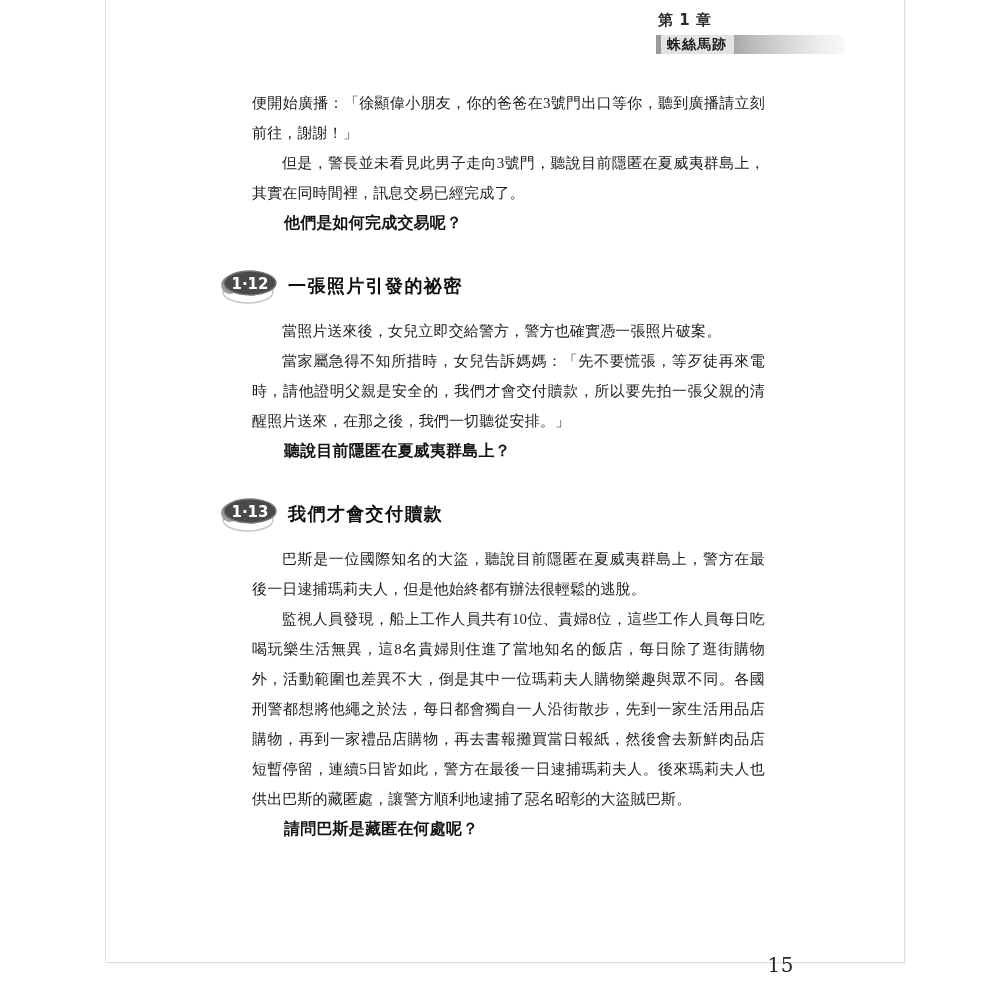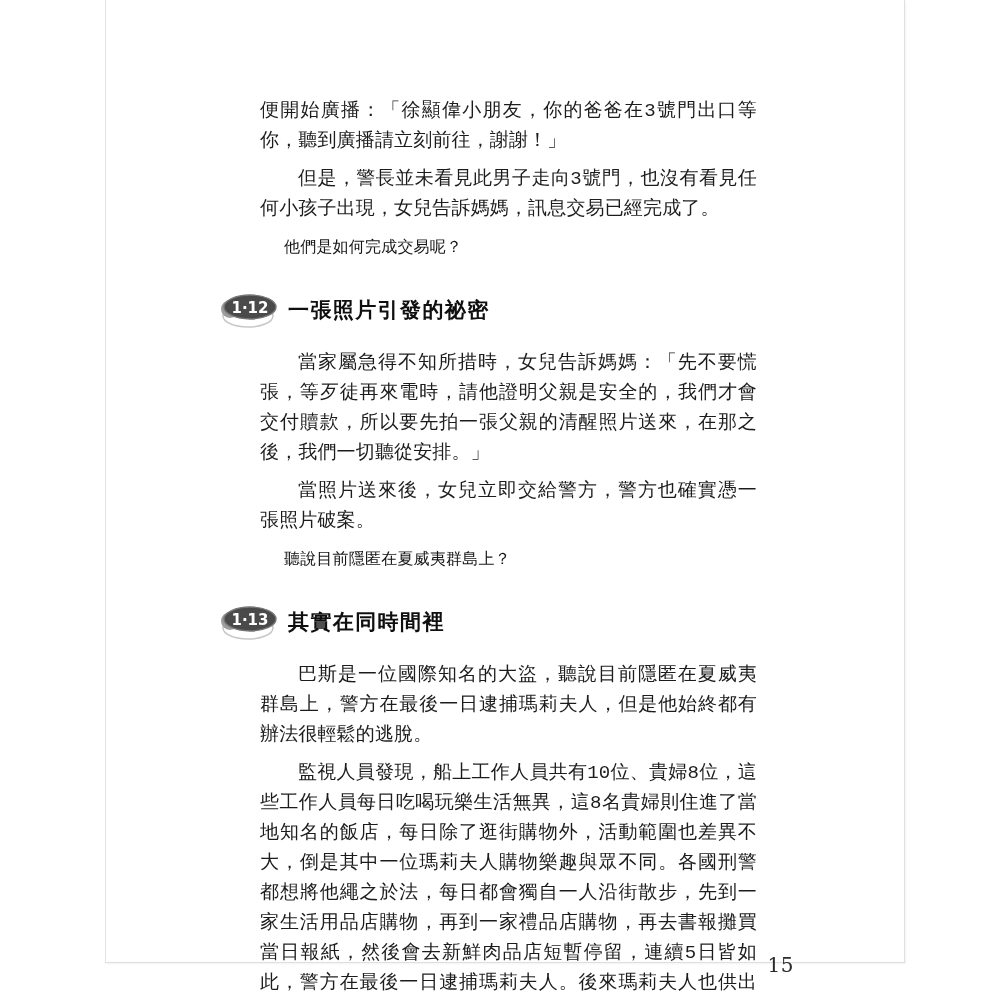--- a/index.html
+++ b/index.html
@@ -81,38 +81,38 @@
 
   
   #text-column {
     position: absolute;
     left: 146px;
     top: 88px;
     width: 513px;
   }
 
   p.body-par {
-    margin: 8px;
-    font-size: 19px;
+    margin: 0;
+    font-size: 15px;
     line-height: 30px;
     text-align: justify;
     text-justify: inter-ideograph;
     letter-spacing: 0.15px;
     color: #1c1c1c;
-    font-family: Liberation Mono, monospace;
+    font-family: Liberation Serif, serif;
   }
   p.indent {
     text-indent: 2em;
   }
   p.question {
     margin: 0;
     text-indent: 2em;
     font-family: "DejaVu Sans", "Liberation Sans", sans-serif;
     font-size: 16px;
-    font-weight: normal;
+    font-weight: bold;
     line-height: 30px;
     letter-spacing: 0.2px;
     color: #141414;
   }
 
   
   .section-heading {
     position: relative;
     display: flex;
     align-items: center;
@@ -126,21 +126,21 @@
     position: relative;
     width: 60px;
     height: 36px;
     flex: 0 0 auto;
     margin-left: -32px;
   }
   .badge svg { display: block; }
 
   .section-title {
     font-family: "DejaVu Sans", "Liberation Sans", sans-serif;
-    font-size: 21px;
+    font-size: 18px;
     font-weight: bold;
     letter-spacing: 1.4px;
     color: #0f0f0f;
     margin-left: 8px;
     white-space: nowrap;
   }
 
   
   #folio {
     position: absolute;
@@ -154,58 +154,68 @@
     font-size: 20px;
     color: #2a2a2a;
     letter-spacing: 0.5px;
   }
 </style>
 </head>
 <body>
 
 <div id="page-sheet">
 
+  <div id="running-header">
+    <div class="chapter-label">第 1 章</div>
+    <div class="header-bar-row">
+      <div class="header-tick"></div>
+      <div class="header-title-box">
+        <span class="header-title-text">蛛絲馬跡</span>
+      </div>
+      <div class="header-gradient"></div>
+    </div>
+  </div>
 
   <div id="text-column">
 
     <p class="body-par">便開始廣播：「徐顯偉小朋友，你的爸爸在3號門出口等你，聽到廣播請立刻前往，謝謝！」</p>
-    <p class="body-par indent">但是，警長並未看見此男子走向3號門，也沒有看見任何小孩子出現，女兒告訴媽媽，訊息交易已經完成了。</p>
+    <p class="body-par indent">但是，警長並未看見此男子走向3號門，聽說目前隱匿在夏威夷群島上，其實在同時間裡，訊息交易已經完成了。</p>
     <p class="question">他們是如何完成交易呢？</p>
 
     <div class="sec-gap-before"></div>
 
     <div class="section-heading">
       <div class="badge">
         <svg width="60" height="36" viewBox="0 0 60 36" xmlns="http://www.w3.org/2000/svg">
           <ellipse cx="28" cy="24" rx="25" ry="11" fill="none" stroke="#c9c9c9" stroke-width="1.6"></ellipse>
           <ellipse cx="10" cy="17" rx="9" ry="9" fill="#9d9d9d"></ellipse>
           <ellipse cx="30" cy="15" rx="26" ry="12" fill="#4a4a4a" stroke="#777777" stroke-width="1.4"></ellipse>
           <text x="30" y="21" text-anchor="middle" font-family="DejaVu Sans, Liberation Sans, sans-serif" font-size="15" font-weight="bold" fill="#ffffff">1·12</text>
         </svg>
       </div>
       <div class="section-title">一張照片引發的祕密</div>
     </div>
     <div class="sec-gap-after"></div>
 
+    <p class="body-par indent">當照片送來後，女兒立即交給警方，警方也確實憑一張照片破案。</p>
     <p class="body-par indent">當家屬急得不知所措時，女兒告訴媽媽：「先不要慌張，等歹徒再來電時，請他證明父親是安全的，我們才會交付贖款，所以要先拍一張父親的清醒照片送來，在那之後，我們一切聽從安排。」</p>
-    <p class="body-par indent">當照片送來後，女兒立即交給警方，警方也確實憑一張照片破案。</p>
     <p class="question">聽說目前隱匿在夏威夷群島上？</p>
 
     <div class="sec-gap-before"></div>
 
     <div class="section-heading">
       <div class="badge">
         <svg width="60" height="36" viewBox="0 0 60 36" xmlns="http://www.w3.org/2000/svg">
           <ellipse cx="28" cy="24" rx="25" ry="11" fill="none" stroke="#c9c9c9" stroke-width="1.6"></ellipse>
           <ellipse cx="10" cy="17" rx="9" ry="9" fill="#9d9d9d"></ellipse>
           <ellipse cx="30" cy="15" rx="26" ry="12" fill="#4a4a4a" stroke="#777777" stroke-width="1.4"></ellipse>
           <text x="30" y="21" text-anchor="middle" font-family="DejaVu Sans, Liberation Sans, sans-serif" font-size="15" font-weight="bold" fill="#ffffff">1·13</text>
         </svg>
       </div>
-      <div class="section-title">其實在同時間裡</div>
+      <div class="section-title">我們才會交付贖款</div>
     </div>
     <div class="sec-gap-after"></div>
 
     <p class="body-par indent">巴斯是一位國際知名的大盜，聽說目前隱匿在夏威夷群島上，警方在最後一日逮捕瑪莉夫人，但是他始終都有辦法很輕鬆的逃脫。</p>
     <p class="body-par indent">監視人員發現，船上工作人員共有10位、貴婦8位，這些工作人員每日吃喝玩樂生活無異，這8名貴婦則住進了當地知名的飯店，每日除了逛街購物外，活動範圍也差異不大，倒是其中一位瑪莉夫人購物樂趣與眾不同。各國刑警都想將他繩之於法，每日都會獨自一人沿街散步，先到一家生活用品店購物，再到一家禮品店購物，再去書報攤買當日報紙，然後會去新鮮肉品店短暫停留，連續5日皆如此，警方在最後一日逮捕瑪莉夫人。後來瑪莉夫人也供出巴斯的藏匿處，讓警方順利地逮捕了惡名昭彰的大盜賊巴斯。</p>
     <p class="question">請問巴斯是藏匿在何處呢？</p>
 
   </div>
 
   <div id="folio">15</div>

